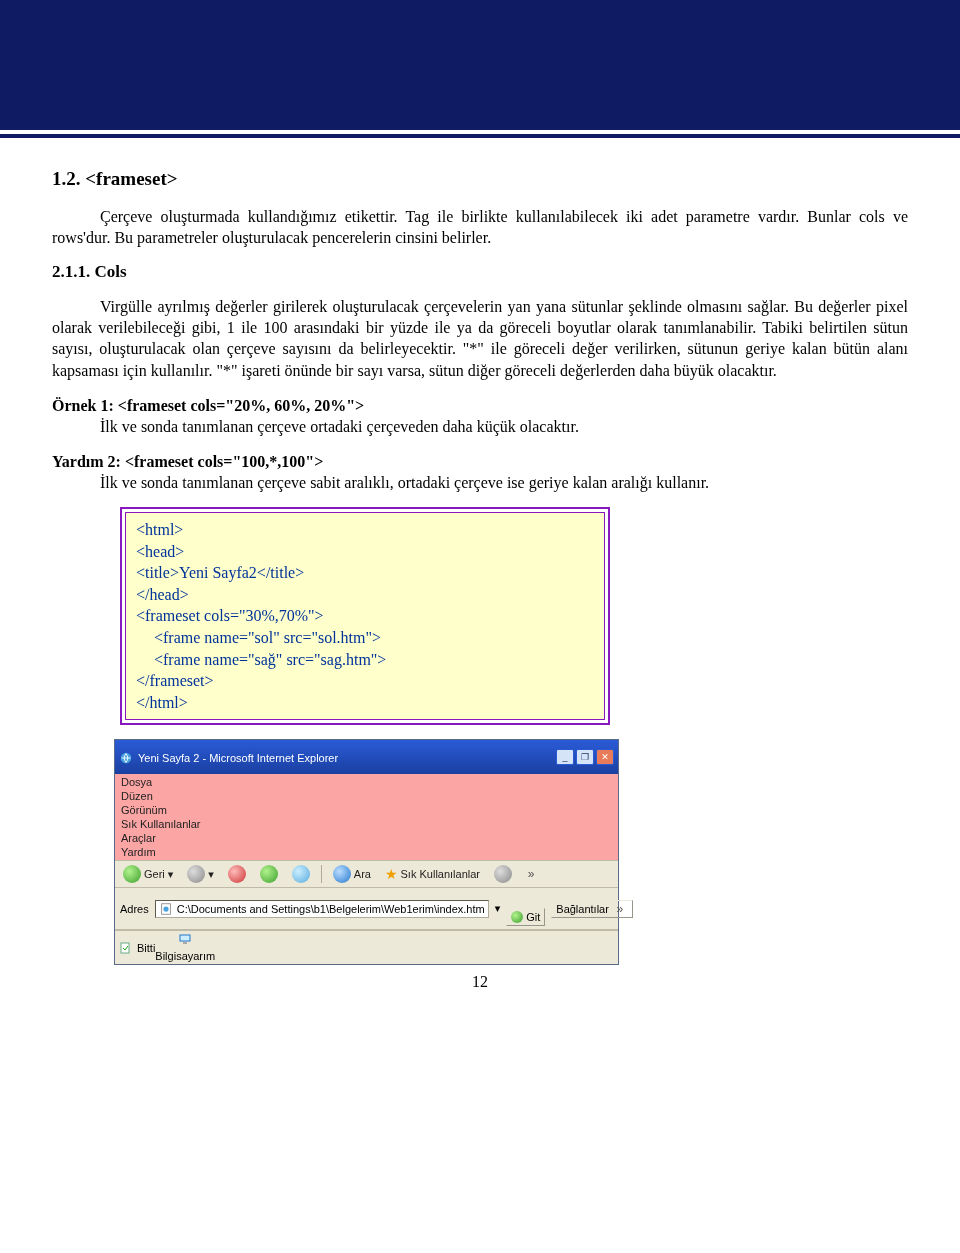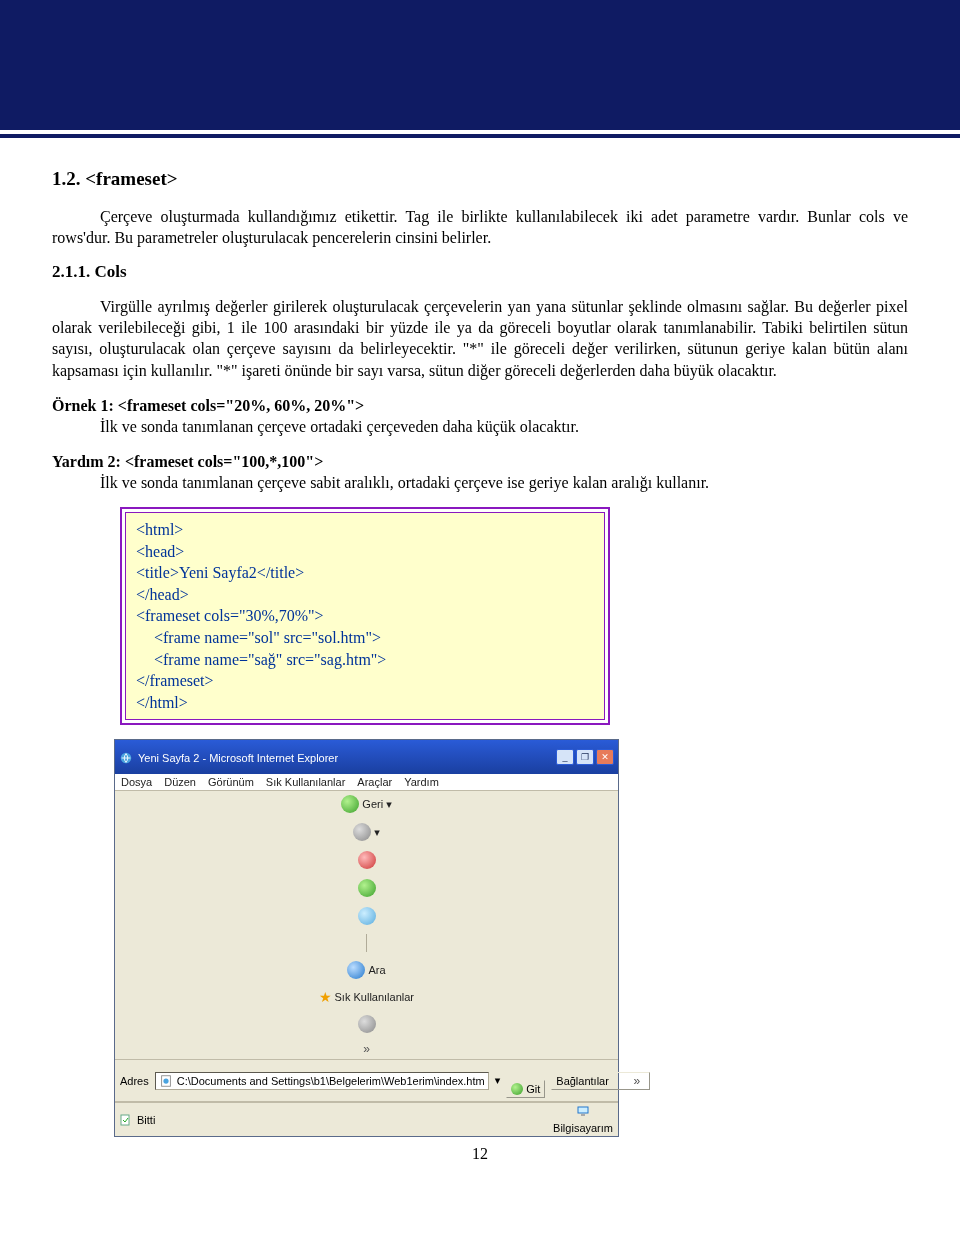--- a/index.html
+++ b/index.html
@@ -112,36 +112,36 @@
     border: 1px solid #2a5bd7;
     color: #20325a;
     font-size: 9px;
     display: flex;
     align-items: center;
     justify-content: center;
     border-radius: 2px;
   }
   .win-btn.close { background: #e77b5a; color: #fff; }
   .menubar {
-    background: #ffffff;
+    background: #fca5a5;
     padding: 2px 6px;
     display: flex;
-    gap: 12px;
+    gap: 2px;
     border-bottom: 1px solid #c0bba8;
+    flex-direction: column;
   }
   .menubar span { color: #222; }
   .toolbar {
     background: #ece9d8;
     padding: 3px 5px;
     display: flex;
     align-items: center;
     gap: 8px;
     border-bottom: 1px solid #c0bba8;
     position: relative;
-    flex-direction: column;
   }
   .tool-btn {
     display: flex;
     align-items: center;
     gap: 3px;
     color: #222;
     padding: 1px 3px;
   }
   .tool-sep {
     width: 1px;
@@ -183,21 +183,21 @@
     border: 1px outset #ece9d8;
     padding: 0 4px;
     height: 18px;
     background: #ece9d8;
     margin-top: 17px;
   }
   .links-btn {
     border: 1px outset #ece9d8;
     padding: 0 4px;
     height: 18px;
-    display:flex;align-items:center;gap:20px;
+    display:flex;align-items:center;gap:3px;
   }
   .viewport {
     display: flex;
     height: 270px;
     background: #fff;
   }
   .frame-left {
     width: 30%;
     background: #548b22;
     border-right: 3px solid #ece9d8;
@@ -223,21 +223,21 @@
     display:flex;flex-direction:column;align-items:center;
   }
   .scroll-btn { width:14px;height:14px;background:#ece9d8;border:1px outset #ccc;font-size:8px;display:flex;align-items:center;justify-content:center;color:#555;}
   .scroll-track{flex:1;}
   .statusbar {
     background: #ece9d8;
     border-top: 1px solid #c0bba8;
     padding: 2px 5px;
     display: flex;
     align-items: center;
-    justify-content: space-between;
+    justify-content: flex-start;
     font-size: 11px;
   }
   .status-left { display:flex;align-items:center;gap:5px; }
   .status-right { display:flex;align-items:center;gap:5px;flex-direction:column; }
   .doc-icon { width:12px;height:12px;display:inline-block; }
   .page-number {
     text-align: center;
     font-size: 16px;
     margin-top: 8px;
   }

